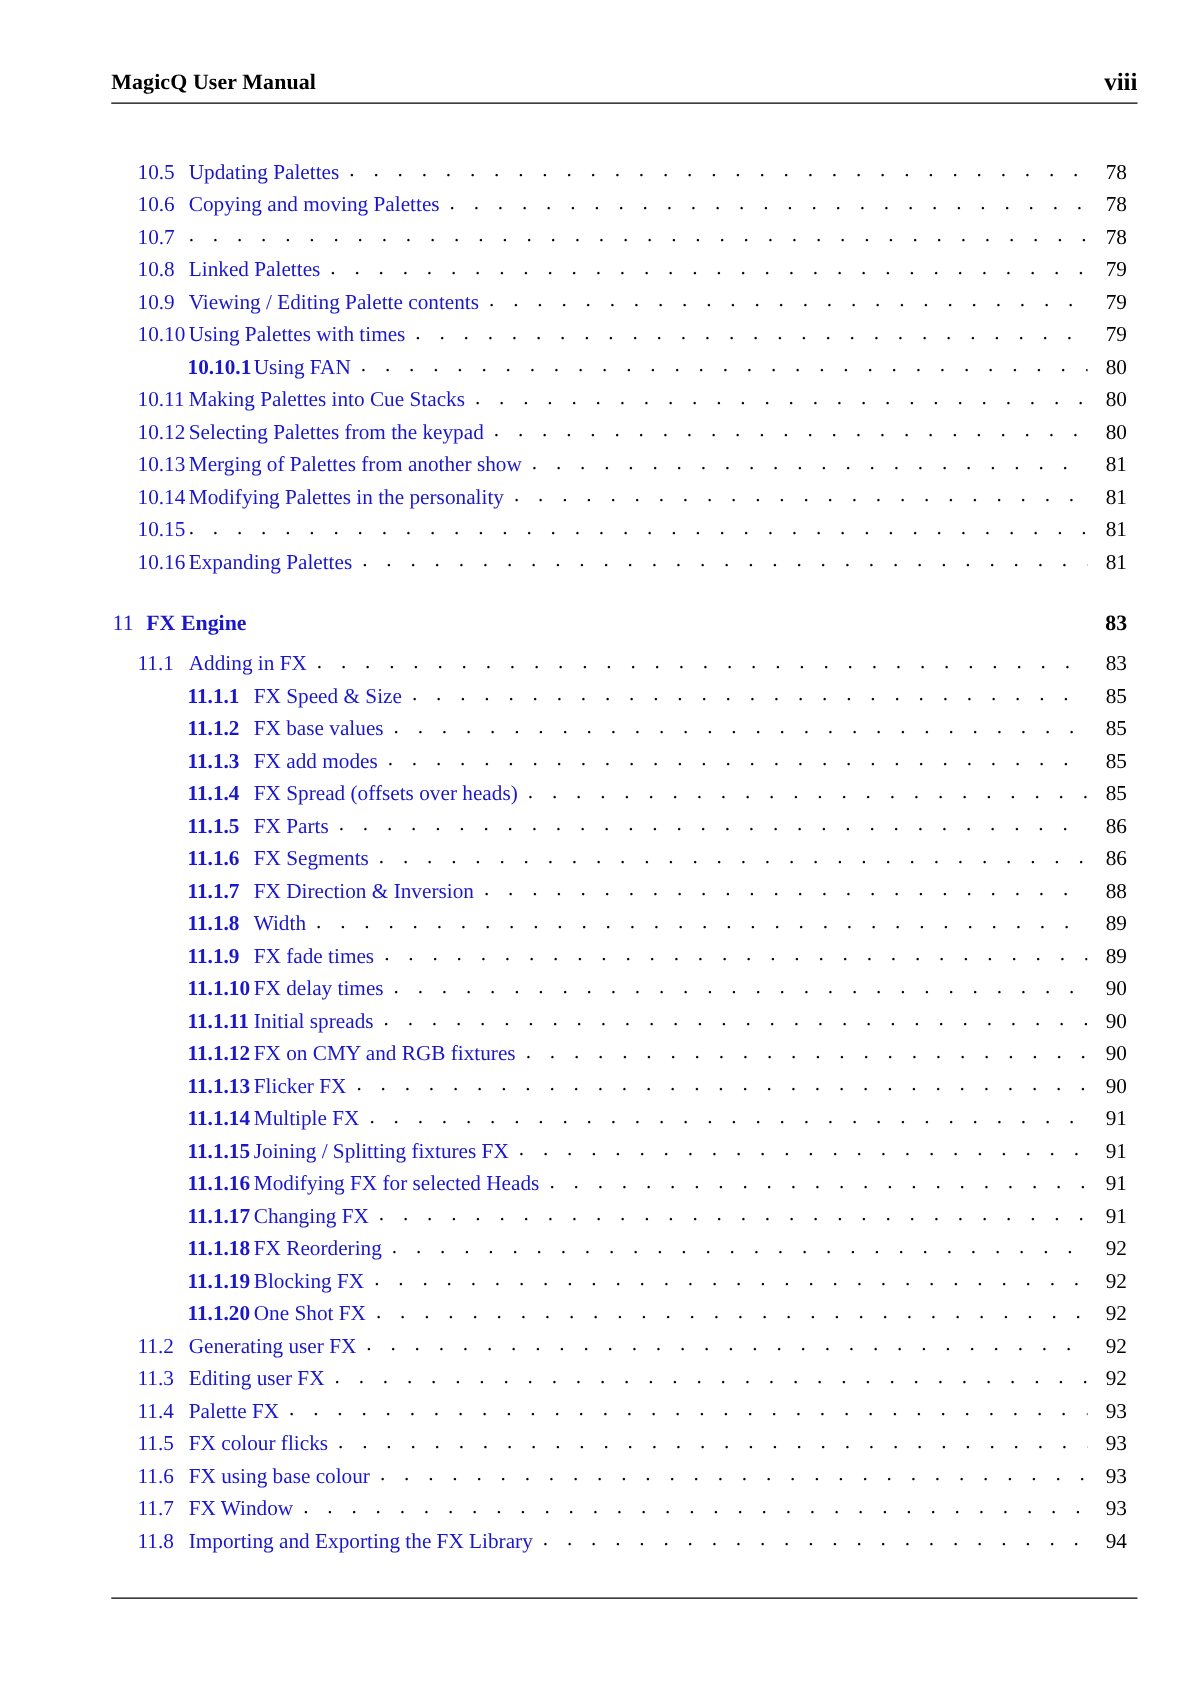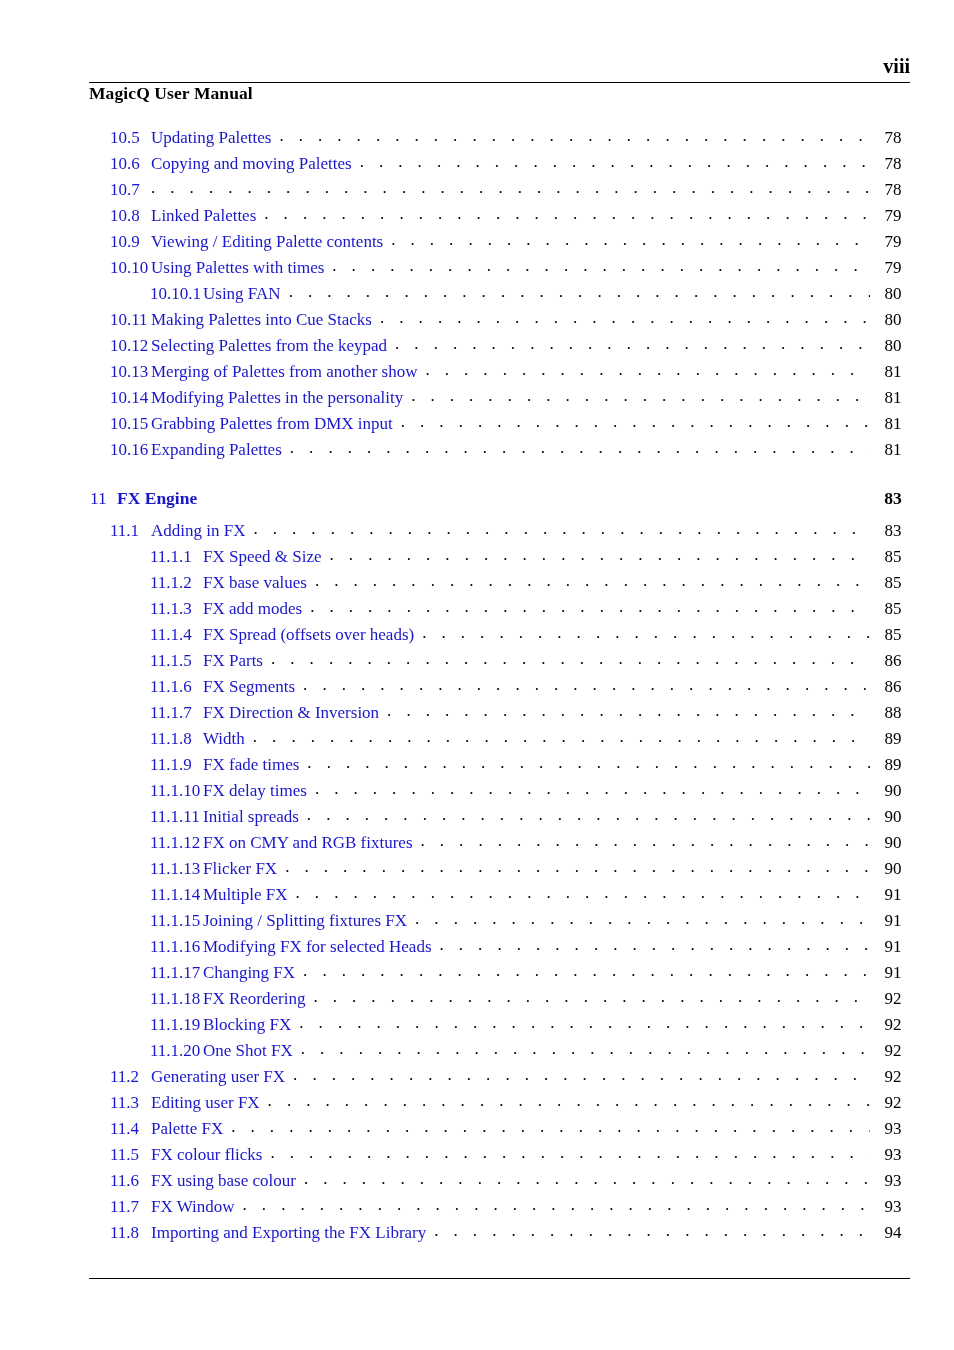--- a/index.html
+++ b/index.html
@@ -32,21 +32,20 @@
     height: 28px;
   }
   .header-title {
     position: absolute;
     left: 0;
     top: 0;
     font-size: 17.5px;
     font-weight: bold;
     letter-spacing: 0.1px;
     white-space: nowrap;
-    margin-top: 28px;
   }
   .header-folio {
     position: absolute;
     right: 0;
     top: 0;
     font-size: 20px;
     font-weight: bold;
     white-space: nowrap;
   }
   .header-rule {
@@ -117,21 +116,21 @@
     font-size: 17px;
     padding-left: 6px;
   }
 
   
   .lvl-section { padding-left: 21px; }
   .lvl-section .num { width: 41px; }
 
   
   .lvl-sub { padding-left: 61px; }
-  .lvl-sub .num { width: 53px; }
+  .lvl-sub .num { width: 53px; font-weight: bold; }
 
   
   .lvl-chapter {
     height: 40px;
     line-height: 40px;
     padding-left: 1px;
   }
   .lvl-chapter .num {
     width: 27px;
     font-weight: normal;
@@ -222,21 +221,20 @@
         <span class="pageno">81</span>
       </div>
       <div class="toc-entry lvl-section">
         <span class="num">10.14</span>
         <span class="title">Modifying Palettes in the personality</span>
         <span class="leader"></span>
         <span class="pageno">81</span>
       </div>
       <div class="toc-entry lvl-section">
         <span class="num">10.15</span>
-        <span class="title">Grabbing Palettes from DMX input</span>
         <span class="leader"></span>
         <span class="pageno">81</span>
       </div>
       <div class="toc-entry lvl-section">
         <span class="num">10.16</span>
         <span class="title">Expanding Palettes</span>
         <span class="leader"></span>
         <span class="pageno">81</span>
       </div>
       <div class="toc-entry lvl-chapter spacer-before">

